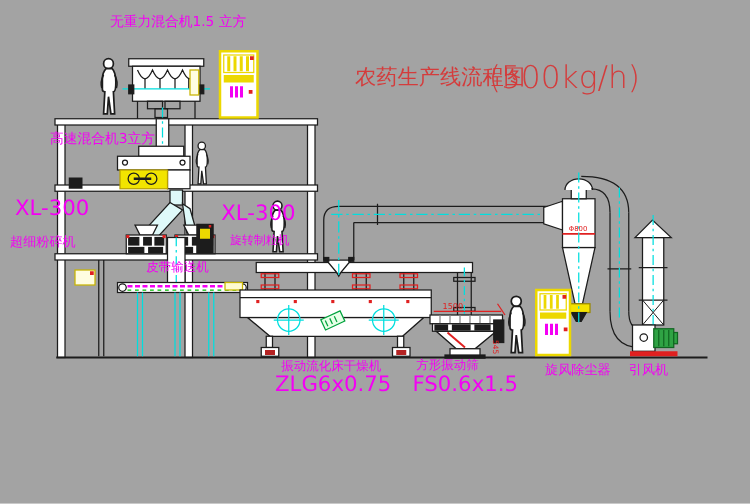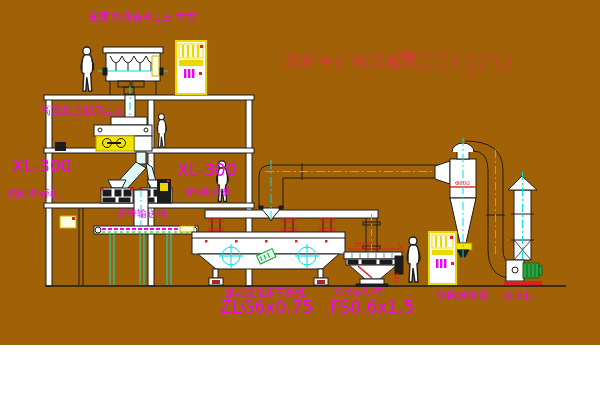--- a/index.html
+++ b/index.html
@@ -1,16 +1,16 @@
 <!DOCTYPE html>
 <html><head>
 <meta charset="utf-8">
 <style>
   html,body{margin:0;padding:0;background:#ffffff;}
-  #stage{position:relative;width:600px;height:345px;background:#a16207;overflow:hidden;
+  #stage{position:relative;width:600px;height:403px;background:#a3a3a3;overflow:hidden;
          font-family:"DejaVu Sans",sans-serif;}
   svg{position:absolute;left:0;top:0;}
   text{font-family:"DejaVu Sans",sans-serif;}
   .lbl{fill:#f400f4;}
   .dim{fill:#e02020;}
   .ttl{fill:#d43c3c;}
 </style>
 </head>
 <body>
 

